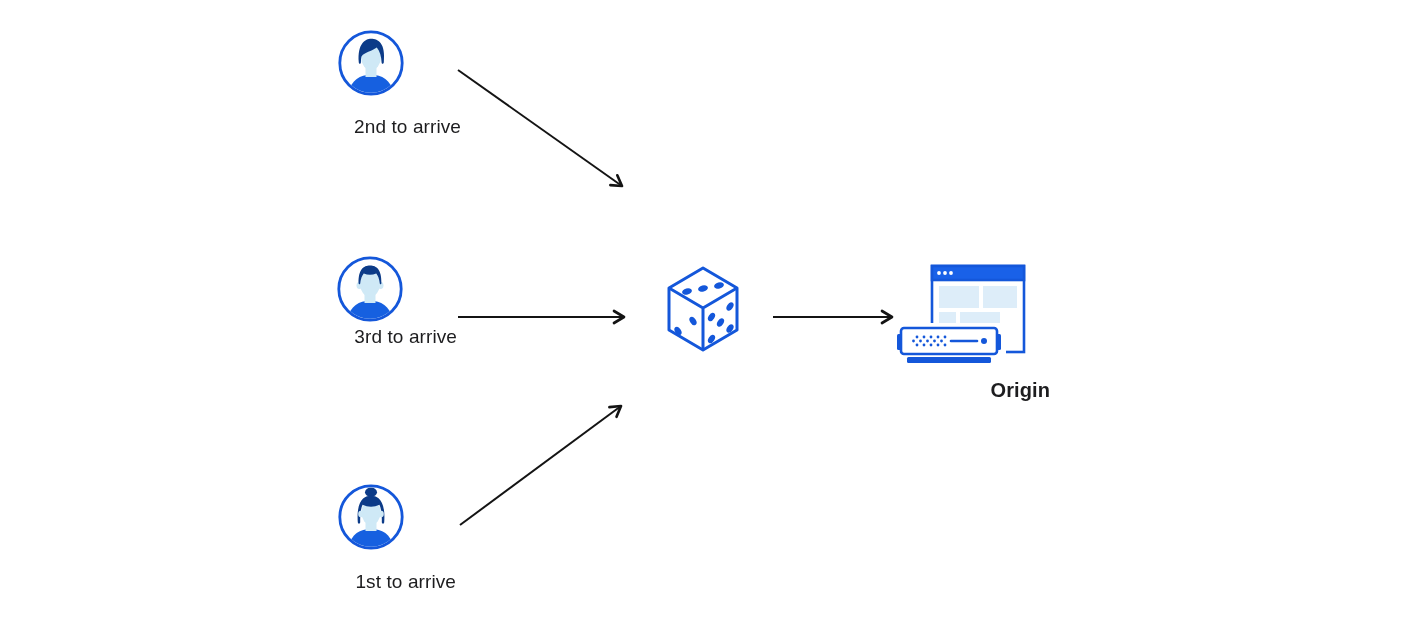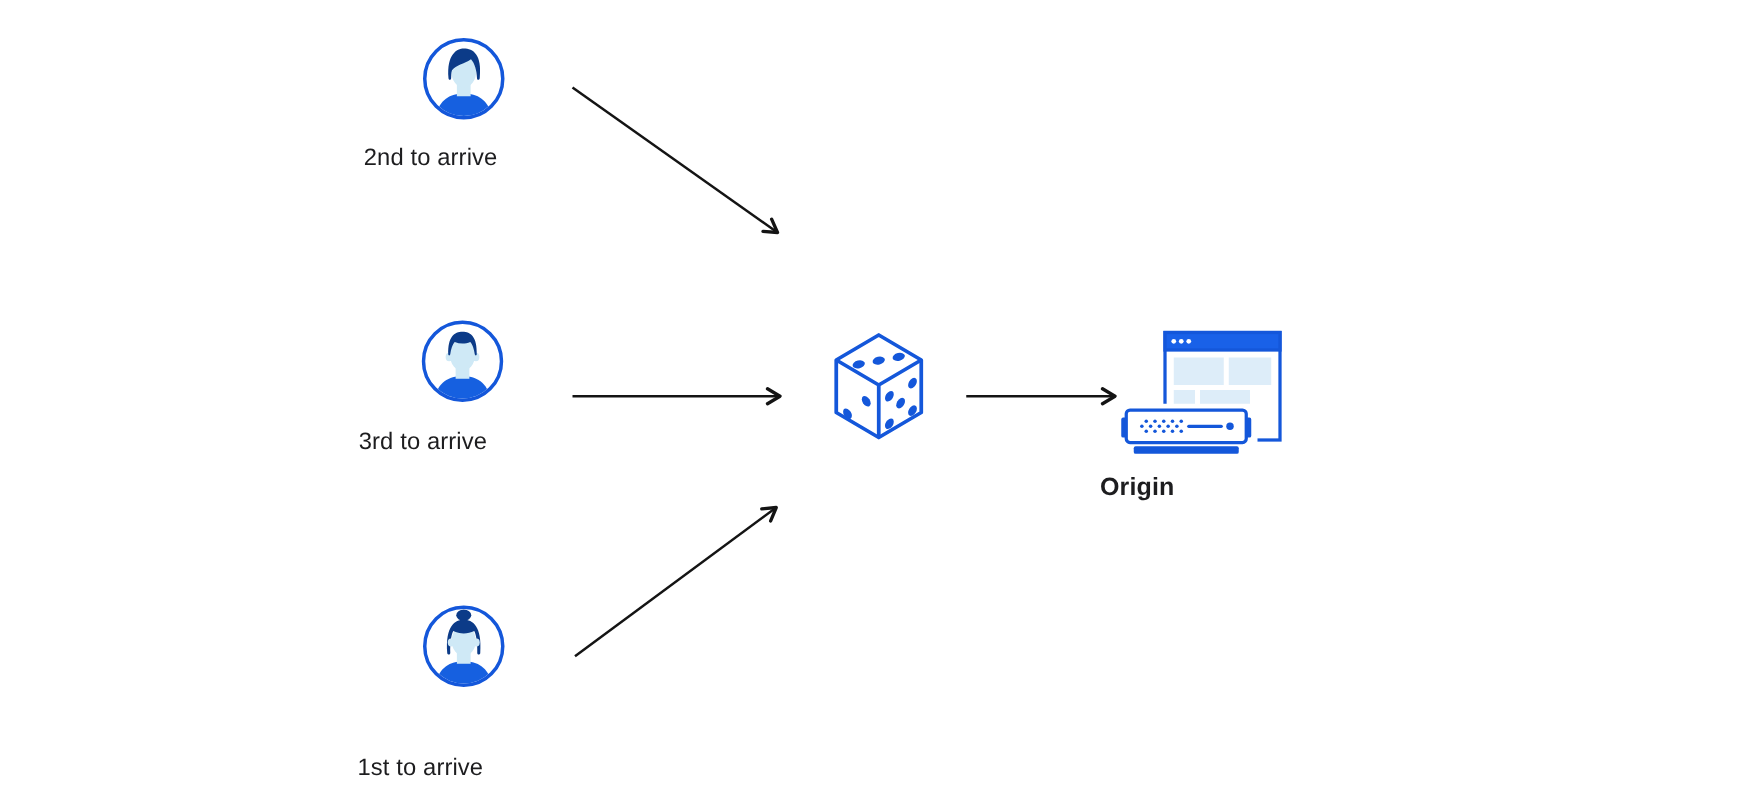--- a/index.html
+++ b/index.html
@@ -19,21 +19,21 @@
   #canvas{
     position:relative;
     width:1405px;height:633px;
     background:var(--bg);
     overflow:hidden;
   }
   .abs{position:absolute;}
   .node-label{
     position:absolute;
     width:170px;
-    text-align:left;
+    text-align:right;
     font-size:19px;
     line-height:1.2;
     color:var(--text-color);
     letter-spacing:.1px;
   }
   .origin-label{font-size:20px;font-weight:bold;}
   
   .st-blue{stroke:var(--primary-blue);}
   .fl-blue{fill:var(--primary-blue);}
   .fl-titlebar{fill:var(--titlebar-blue);}
@@ -93,21 +93,21 @@
       <rect x="27.5" y="33" width="11" height="14" class="fl-face"></rect>
       <ellipse cx="22.3" cy="29.5" rx="2.8" ry="3.4" class="fl-face"></ellipse>
       <ellipse cx="43.7" cy="29.5" rx="2.8" ry="3.4" class="fl-face"></ellipse>
       <ellipse cx="33" cy="28" rx="10" ry="12.8" class="fl-face"></ellipse>
       <path class="fl-navy" d="M21.6,27.5 C21.2,13.5 26.4,9.4 33,9.4 C39.6,9.4 44.8,13.5 44.4,27.5
         C44,28.6 43,28.6 42.8,27.4 C42.2,22.8 40.8,19.4 39.2,17.6
         C35.2,19.2 30.8,19.2 26.8,17.6 C25.2,19.4 23.8,22.8 23.2,27.4
         C23,28.6 22,28.6 21.6,27.5 Z"></path>
     </g>
   </svg>
-  <div class="node-label" style="left:287px;top:343px">3rd to arrive</div>
+  <div class="node-label" style="left:287px;top:326px">3rd to arrive</div>
 
   <svg class="abs" style="left:338px;top:484px" width="66" height="66" viewBox="0 0 66 66">
     <defs>
         <clipPath id="clip-a3">
           <circle cx="33" cy="33" r="29.8"></circle>
         </clipPath>
       </defs>
     <circle cx="33" cy="33" r="31.2" class="fl-white st-blue" stroke-width="2.8"></circle>
     <g clip-path="url(#clip-a3)">
       <path class="fl-shirt" d="M10,67 C11.5,51 21,45 33,45 C45,45 54.5,51 56,67 Z"></path>
@@ -115,21 +115,21 @@
       <ellipse cx="33" cy="8.2" rx="6" ry="4.6" class="fl-navy"></ellipse>
       <ellipse cx="33" cy="28.5" rx="9.6" ry="12.4" class="fl-face"></ellipse>
       <path class="fl-navy" d="M19.8,38.5 C18.2,16.5 26,11.8 33,11.8 C40,11.8 47.8,16.5 46.2,38.5
         C45.6,40.2 44,40 43.8,38.3 C44,30.5 43.2,24.5 41.4,20.8
         C36.2,23.4 29.8,23.4 24.6,20.8 C22.8,24.5 22,30.5 22.2,38.3
         C22,40 20.4,40.2 19.8,38.5 Z"></path>
       <ellipse cx="22.8" cy="30" rx="2.6" ry="3.2" class="fl-face"></ellipse>
       <ellipse cx="43.2" cy="30" rx="2.6" ry="3.2" class="fl-face"></ellipse>
     </g>
   </svg>
-  <div class="node-label" style="left:286px;top:604px">1st to arrive</div>
+  <div class="node-label" style="left:286px;top:571px">1st to arrive</div>
 
   <svg class="abs" style="left:665px;top:264px" width="76" height="90" viewBox="0 0 76 90">
     <g class="st-blue" stroke-width="3" stroke-linejoin="round">
       <path class="fl-white" d="M38,4 L72,24 L72,66 L38,86 L4,66 L4,24 Z"></path>
       <path class="no-fill" d="M4,24 L38,44 L72,24 M38,44 L38,86"></path>
     </g>
     <g class="fl-blue">
       <ellipse cx="22" cy="27.5" rx="5" ry="3.1" transform="rotate(-14 22 27.5)"></ellipse>
       <ellipse cx="38" cy="24.5" rx="5" ry="3.1" transform="rotate(-14 38 24.5)"></ellipse>
       <ellipse cx="54" cy="21.5" rx="5" ry="3.1" transform="rotate(-14 54 21.5)"></ellipse>

